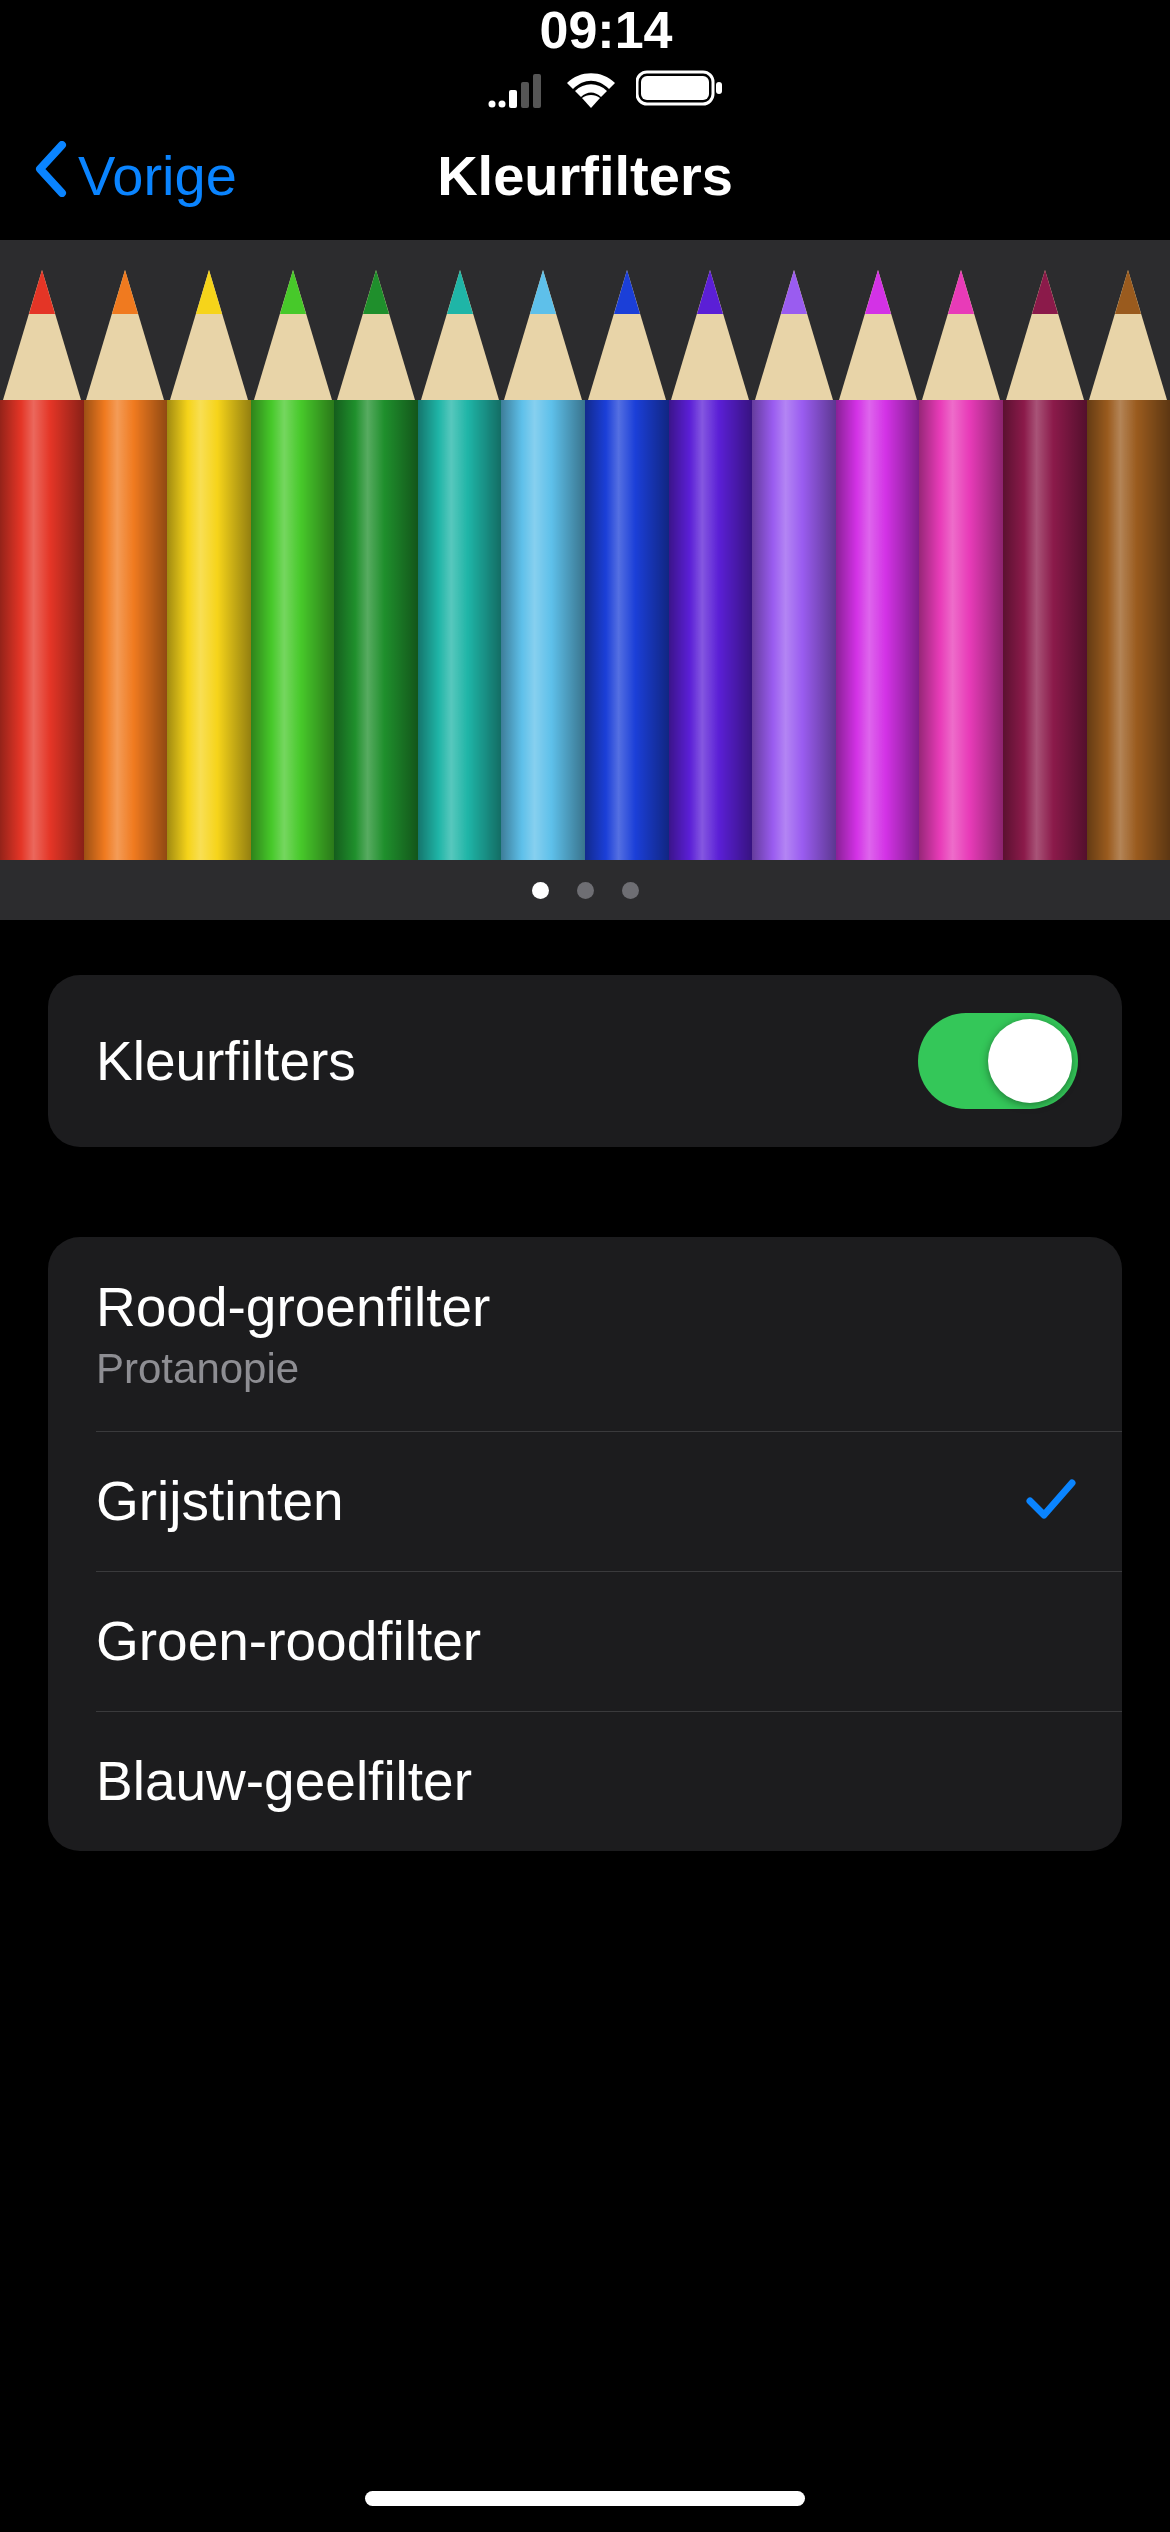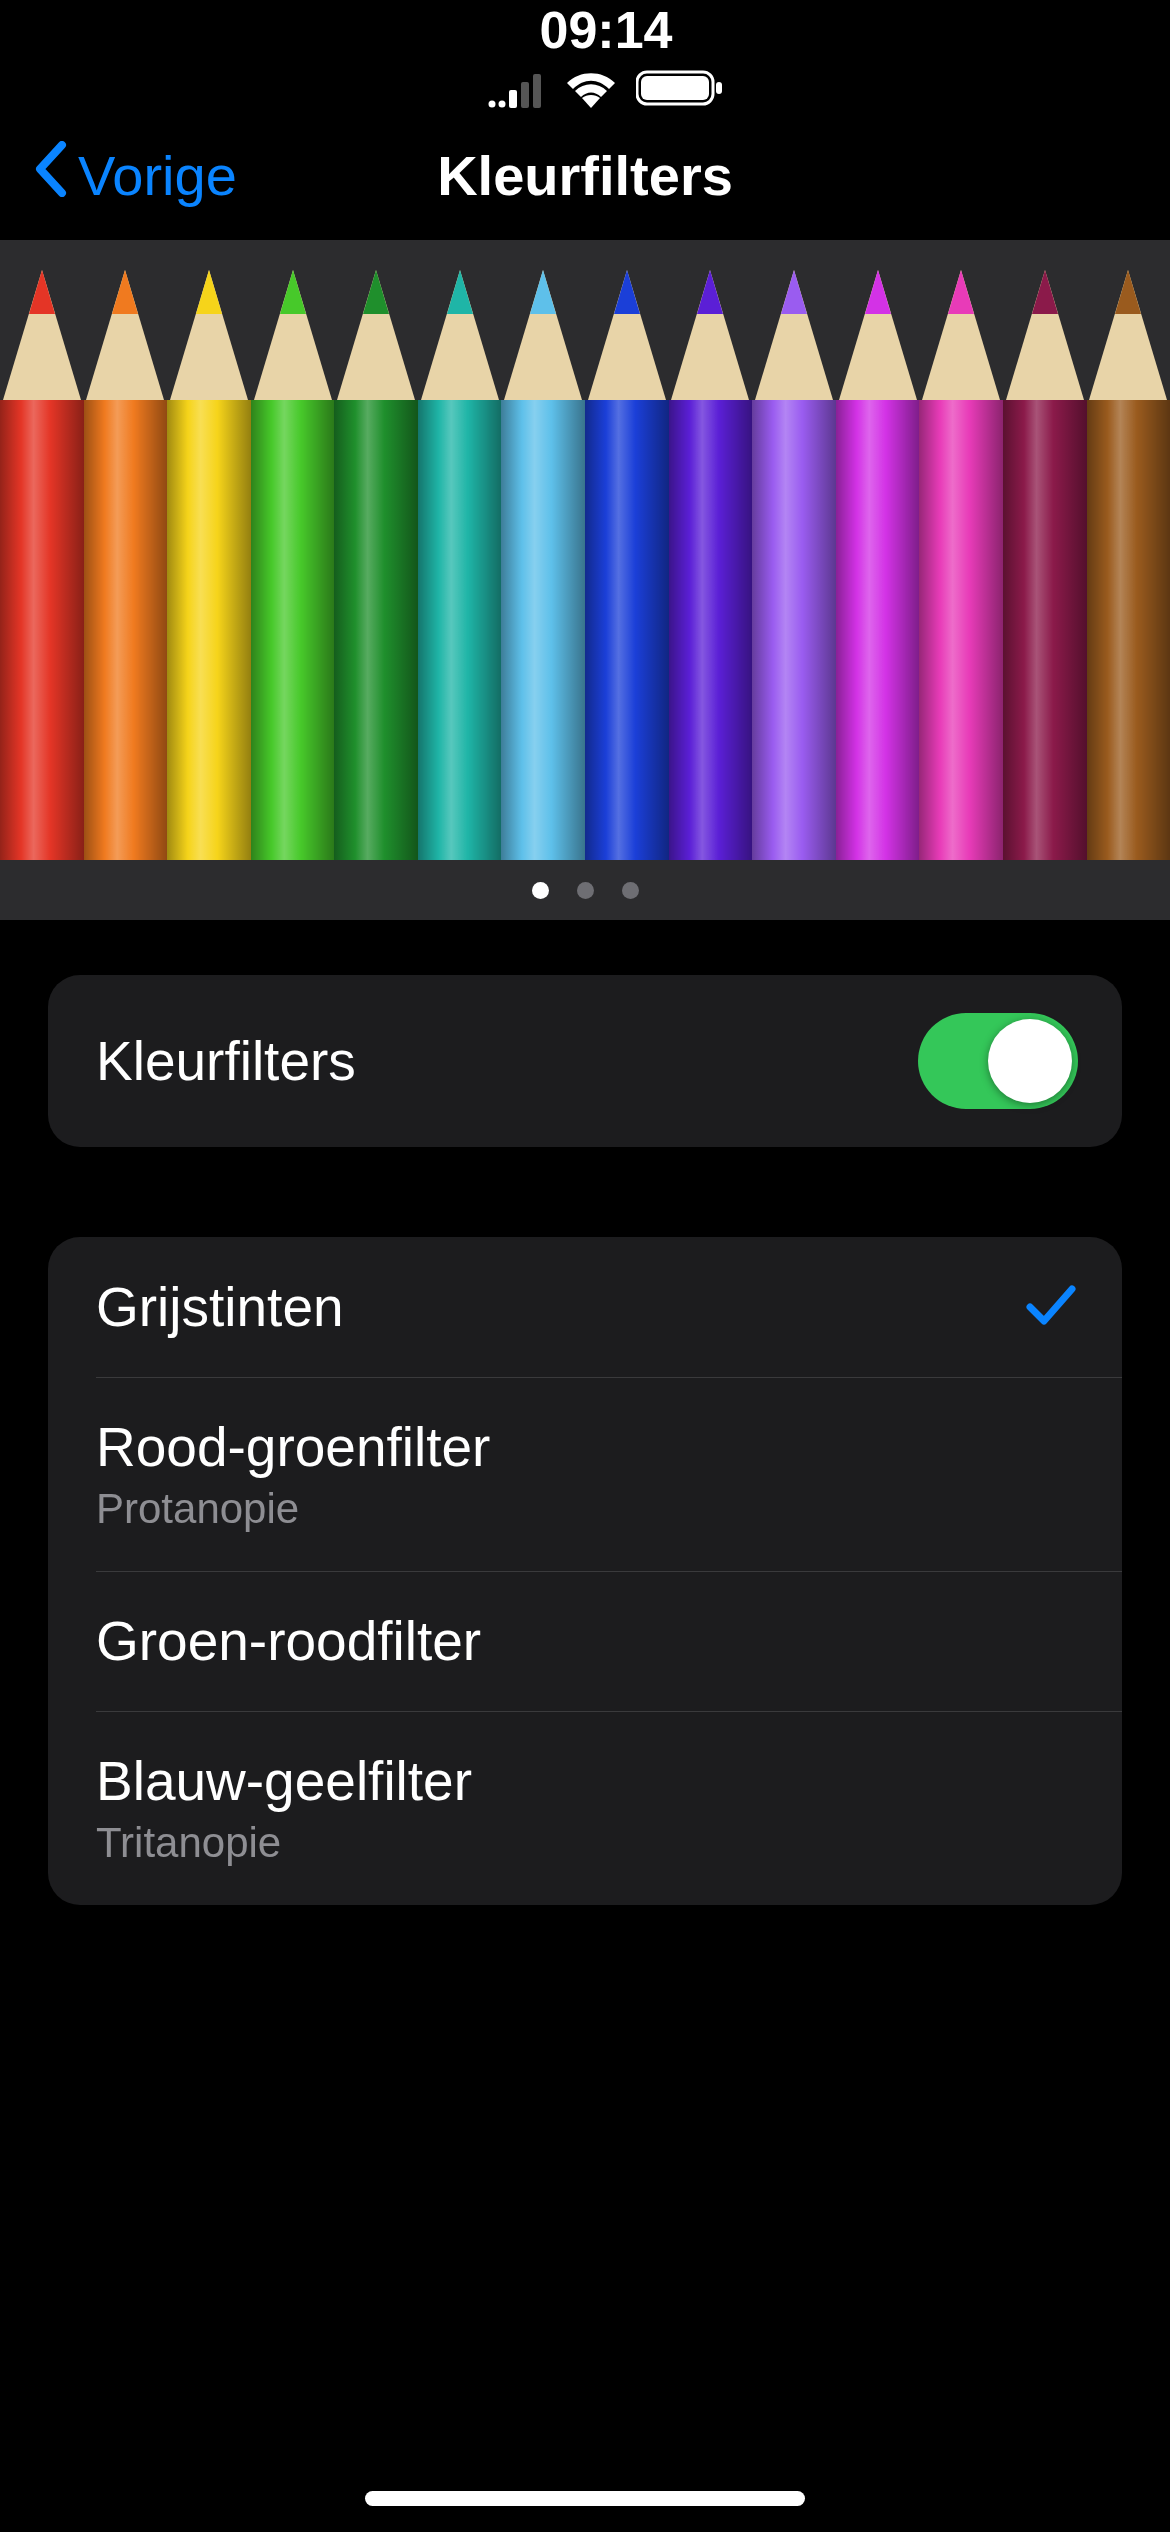--- a/index.html
+++ b/index.html
@@ -338,39 +338,38 @@
       <span class="label-main">Kleurfilters</span>
       <div class="toggle">
         <div class="knob"></div>
       </div>
     </div>
   </div>
 
   <div class="group options-group" id="options-group">
       <div class="row">
         <div class="labels">
+          <span class="label-main">Rood-groenfilter</span>
+          <span class="label-sub">Protanopie</span>
+        </div>
+      </div>
+      <div class="row">
+        <div class="labels">
           <span class="label-main">Grijstinten</span>
         </div>
         <span class="checkmark"><svg width="54" height="48" viewBox="0 0 54 48">
             <polyline points="6,26 20,40 48,8" fill="none" stroke="#0a84ff" stroke-width="7" stroke-linecap="round" stroke-linejoin="round"></polyline>
           </svg></span>
       </div>
       <div class="row">
         <div class="labels">
-          <span class="label-main">Rood-groenfilter</span>
-          <span class="label-sub">Protanopie</span>
-        </div>
-      </div>
-      <div class="row">
-        <div class="labels">
           <span class="label-main">Groen-roodfilter</span>
         </div>
       </div>
       <div class="row">
         <div class="labels">
           <span class="label-main">Blauw-geelfilter</span>
-          <span class="label-sub">Tritanopie</span>
         </div>
       </div>
     </div>
 </div>
 
 <div class="home-indicator"></div>
 
 </body></html>

